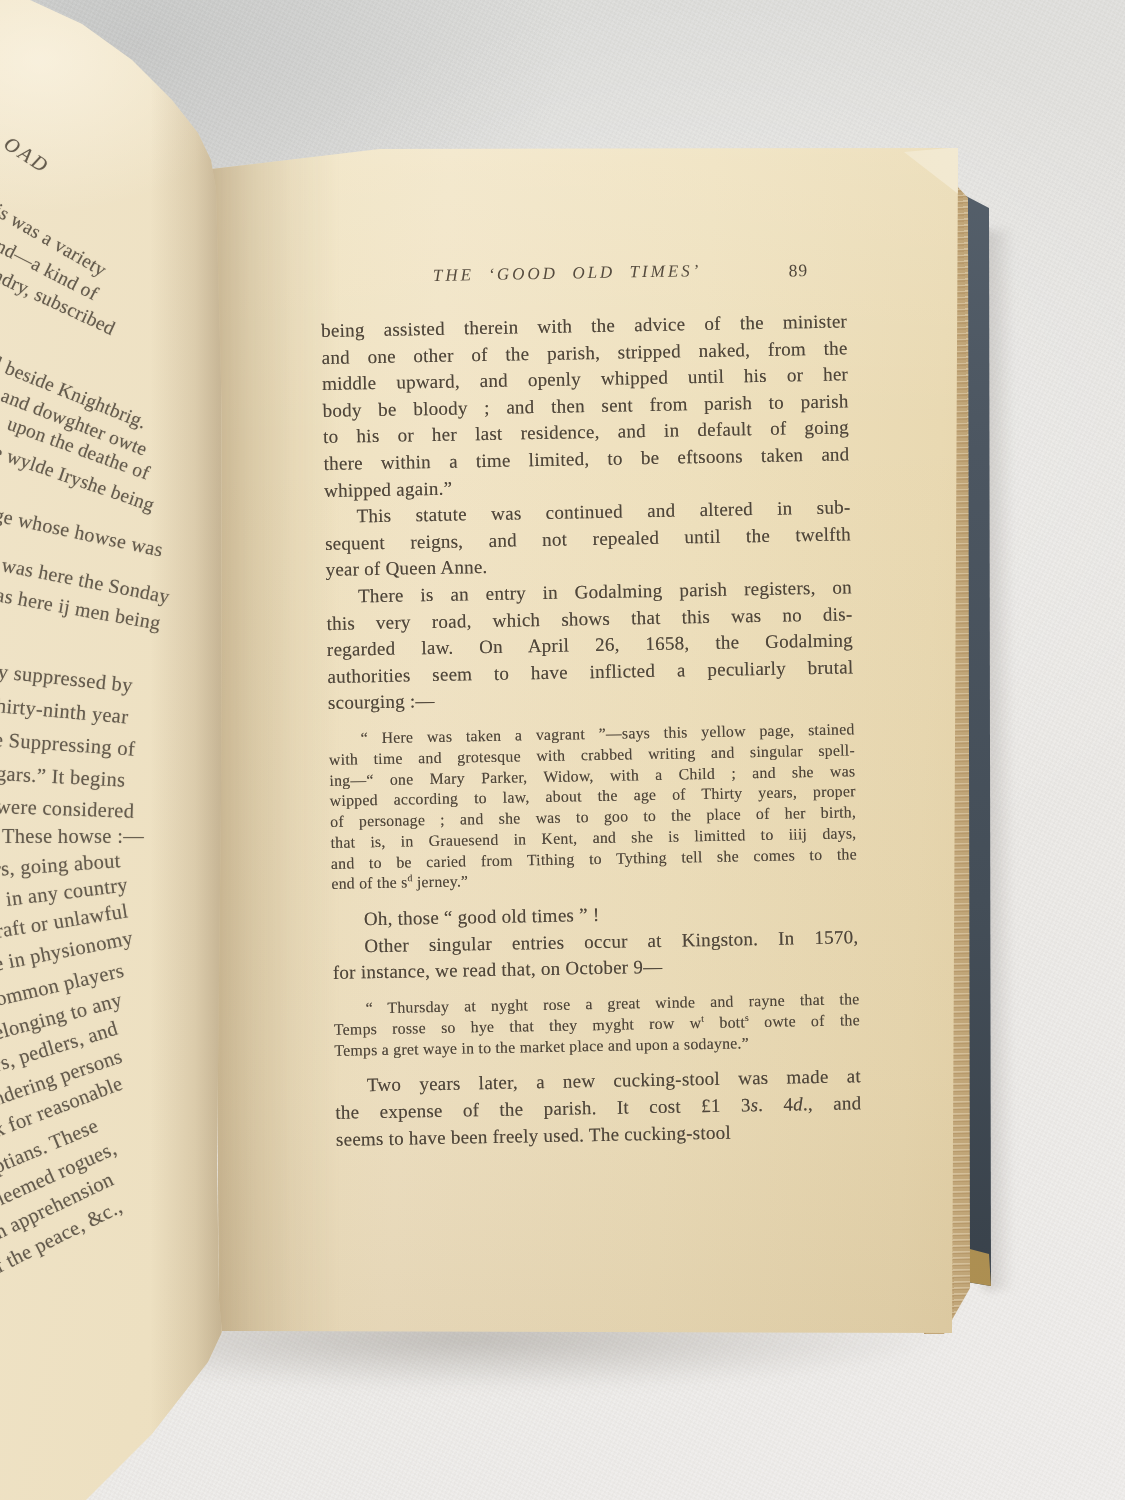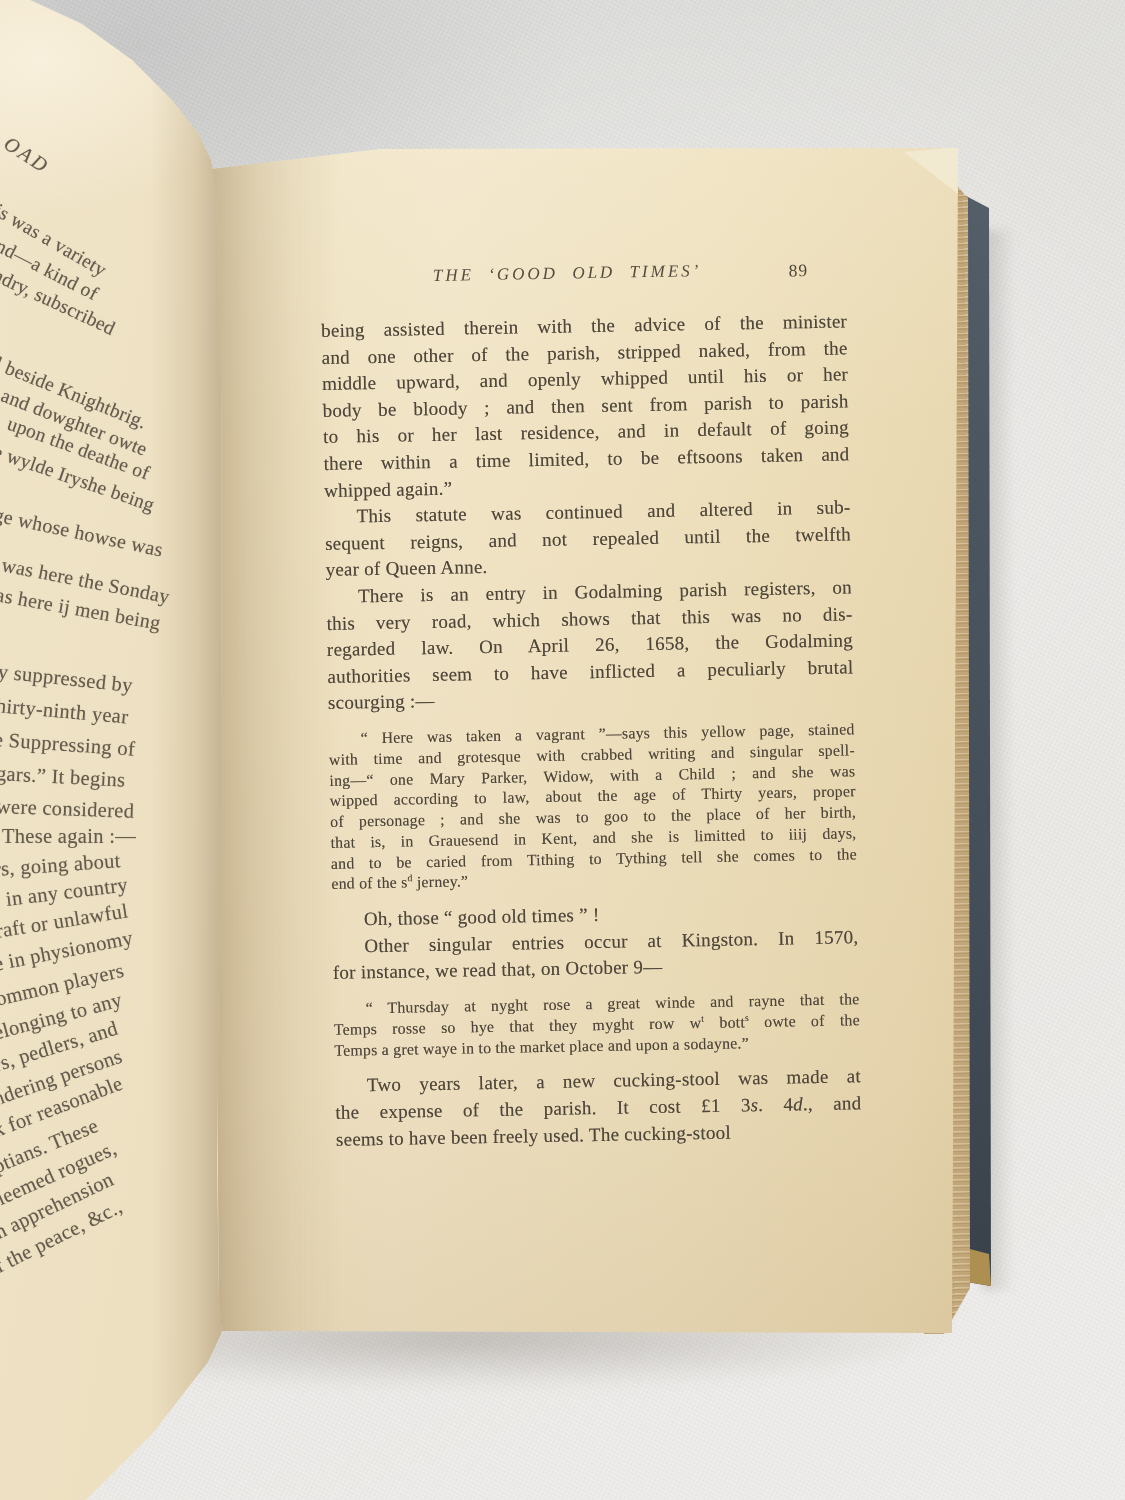--- a/index.html
+++ b/index.html
@@ -146,21 +146,21 @@
         <span class="fragment" style="left: 8px; top: 412px; font-size: 19.5px; transform: rotate(20deg);">upon the deathe of</span>
         <span class="fragment" style="left: -6px; top: 440px; font-size: 19.5px; transform: rotate(19deg);">e wylde Iryshe being</span>
         <span class="fragment" style="left: -6px; top: 503px; font-size: 20px; transform: rotate(12deg);">ge whose howse was</span>
         <span class="fragment" style="left: 2px; top: 553px; font-size: 20px; transform: rotate(11deg);">was here the Sonday</span>
         <span class="fragment" style="left: -4px; top: 583px; font-size: 20px; transform: rotate(10deg);">as here ij men being</span>
         <span class="fragment" style="left: -2px; top: 660px; font-size: 20.5px; transform: rotate(6deg);">y suppressed by</span>
         <span class="fragment" style="left: -4px; top: 694px; font-size: 20.5px; transform: rotate(5deg);">hirty-ninth year</span>
         <span class="fragment" style="left: -6px; top: 728px; font-size: 20.5px; transform: rotate(4deg);">e Suppressing of</span>
         <span class="fragment" style="left: -4px; top: 762px; font-size: 20.5px; transform: rotate(3deg);">gars.”  It begins</span>
         <span class="fragment" style="left: -4px; top: 795px; font-size: 20.5px; transform: rotate(2deg);">were considered</span>
-        <span class="fragment" style="left: 2px; top: 825px; font-size: 20.5px; transform: rotate(0deg);">These again :—</span>
+        <span class="fragment" style="left: 2px; top: 825px; font-size: 20.5px; transform: rotate(0deg);">These howse :—</span>
         <span class="fragment" style="left: -6px; top: 858px; font-size: 20.5px; transform: rotate(-4deg);">rs, going about</span>
         <span class="fragment" style="left: 6px; top: 888px; font-size: 20.5px; transform: rotate(-7deg);">in any country</span>
         <span class="fragment" style="left: -4px; top: 920px; font-size: 20.5px; transform: rotate(-9deg);">raft or unlawful</span>
         <span class="fragment" style="left: -6px; top: 953px; font-size: 20.5px; transform: rotate(-11deg);">e in physionomy</span>
         <span class="fragment" style="left: -4px; top: 988px; font-size: 20.5px; transform: rotate(-13deg);">ommon players</span>
         <span class="fragment" style="left: -6px; top: 1022px; font-size: 20.5px; transform: rotate(-15deg);">elonging to any</span>
         <span class="fragment" style="left: -6px; top: 1054px; font-size: 20.5px; transform: rotate(-17deg);">rs, pedlers, and</span>
         <span class="fragment" style="left: -6px; top: 1088px; font-size: 20.5px; transform: rotate(-19deg);">ndering persons</span>
         <span class="fragment" style="left: -6px; top: 1120px; font-size: 20.5px; transform: rotate(-21deg);">k for reasonable</span>
         <span class="fragment" style="left: -6px; top: 1156px; font-size: 20.5px; transform: rotate(-22.5deg);">ptians.   These</span>

